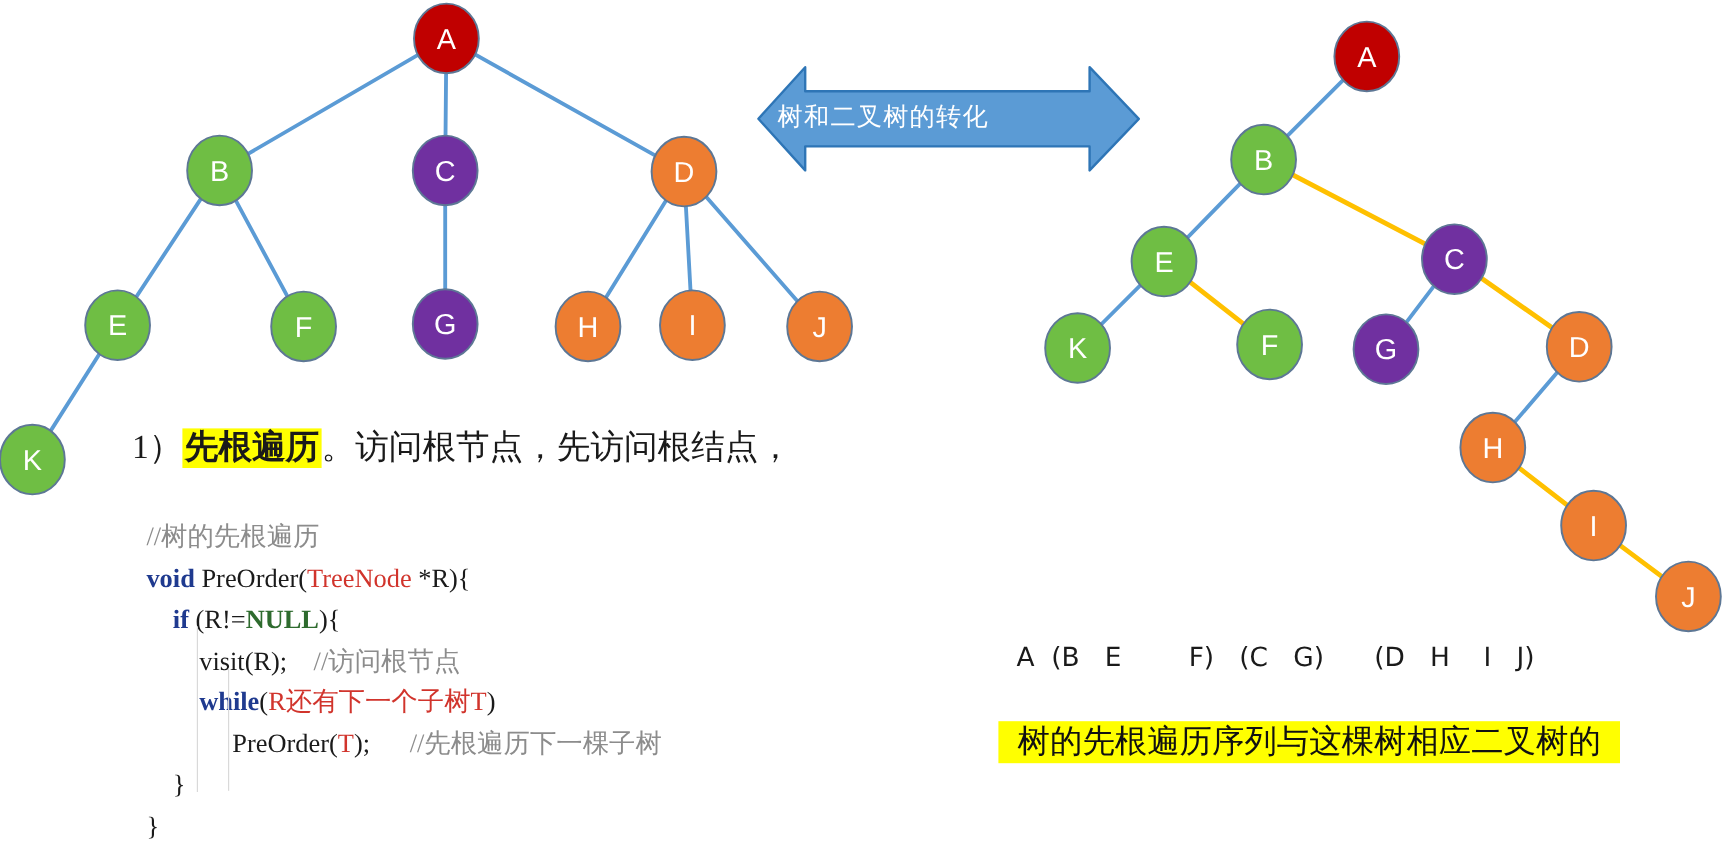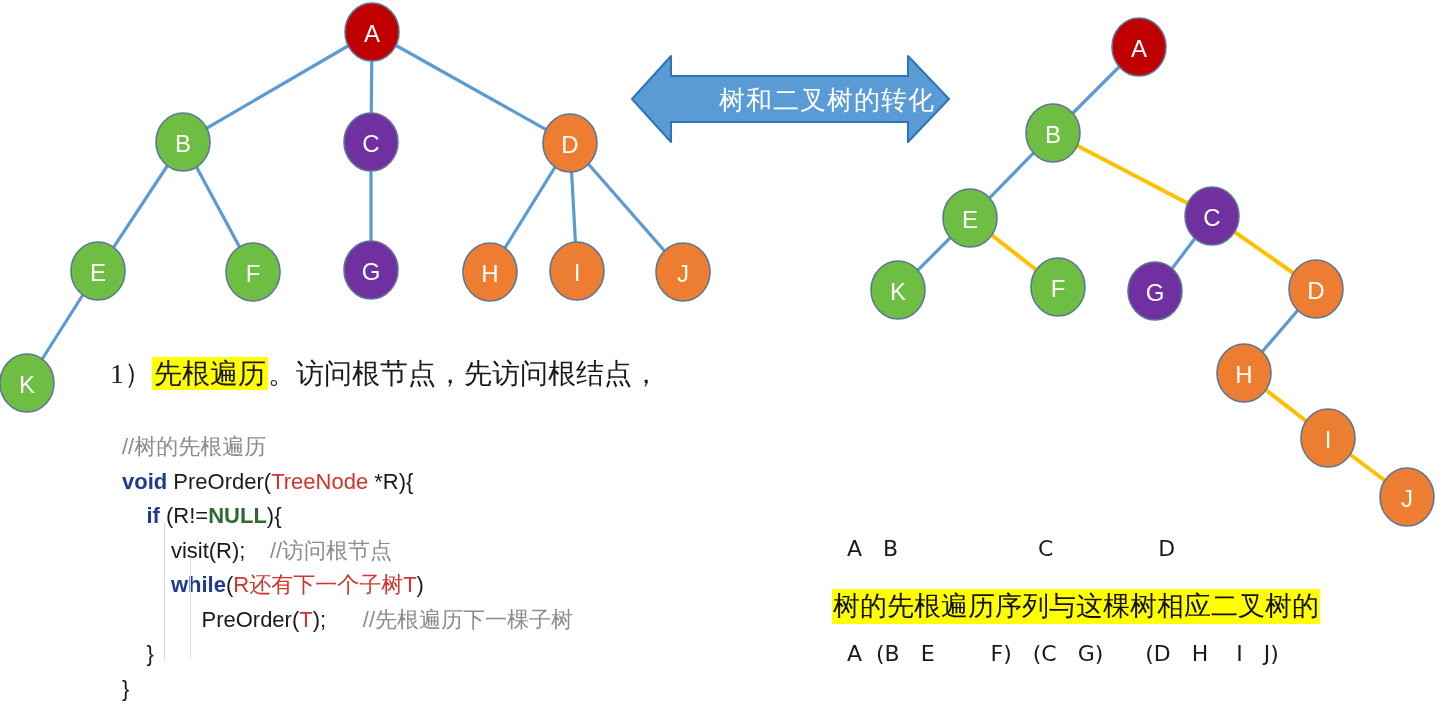--- a/index.html
+++ b/index.html
@@ -1,41 +1,41 @@
 <!DOCTYPE html>
 <html style="--red: #C00000; --green: #6FBE44; --purple: #7030A0; --orange: #ED7D31; --edge_blue: #5B9BD5; --edge_yellow: #FFC000; --node_stroke: #5D7795; --arrow_fill: #5B9BD5; --arrow_stroke: #2E75B6; --highlight: #FFFF00; --code_keyword: #1F3A8F; --code_type: #D1342C; --code_const: #2E6B2E; --code_comment: #8C8C8C; --code_red: #D1342C; --code_plain: #1A1A1A;"><head>
 <meta charset="utf-8">
 <style>
   html,body{margin:0;padding:0;background:#fff;}
   .canvas{position:relative;width:1437px;height:708px;background:#ffffff;overflow:hidden;
           font-family:"Liberation Sans",sans-serif;}
   #diagram-svg{position:absolute;left:0;top:0;}
   #conversion-arrow{fill:var(--arrow_fill);stroke:var(--arrow_stroke);stroke-width:2;stroke-linejoin:round;}
-  .arrow-label{position:absolute;left:648px;top:83px;width:287px;text-align:right;
-               font-size:26px;letter-spacing:1px;color:#ffffff;
+  .arrow-label{position:absolute;left:648px;top:83px;width:287px;text-align:left;
+               font-size:21px;letter-spacing:1px;color:#ffffff;
                font-family:"Liberation Serif","DejaVu Serif",serif;}
   .note{position:absolute;left:110px;top:355px;font-size:28px;line-height:37px;color:#1a1a1a;
         font-family:"Liberation Serif","DejaVu Serif",serif;}
-  .hl{background:var(--highlight);padding:1px 2px;}
+  .hl{background:var(--highlight);padding:1px 2px;font-weight:bold;}
   .code{position:absolute;left:122px;top:430px;font-size:22px;line-height:34.5px;white-space:pre;
-        font-family:Liberation Sans, sans-serif;}
+        font-family:Liberation Serif, serif;}
   .tok-kw{color:var(--code_keyword);font-weight:bold;}
   .tok-ty{color:var(--code_type);}
   .tok-cst{color:var(--code_const);font-weight:bold;text-align:center;}
   .tok-cmt{color:var(--code_comment);}
   .tok-rd{color:var(--code_red);}
   .tok-pl{color:var(--code_plain);}
   .guide{position:absolute;width:1px;background:#d9d9d9;}
   .g1{left:164px;top:522px;height:138px;}
   .g2{left:190px;top:557px;height:102px;}
   .seq{position:absolute;left:847px;top:461px;font-size:22px;line-height:35px;color:#1a1a1a;
        white-space:pre;font-family:"DejaVu Sans","Liberation Sans",sans-serif;}
   .bottom-note{position:absolute;left:832px;top:589px;font-size:27px;line-height:35px;color:#111;
                font-family:"Liberation Serif","DejaVu Serif",serif;}
-  .hl2{background:var(--highlight);padding:0 1px;display:inline-block;}
+  .hl2{background:var(--highlight);padding:0 16px;display:inline-block;margin-top:12px;}
 </style>
 </head>
 <body>
 
 <div class="canvas">
 
   <svg id="diagram-svg" width="1437" height="708" viewBox="0 0 1437 708">
     <g id="left-tree">
         <line x1="372" y1="32" x2="183" y2="142" stroke="#5B9BD5" stroke-width="3.2" stroke-linecap="round"></line>
         <line x1="372" y1="32" x2="371" y2="142" stroke="#5B9BD5" stroke-width="3.2" stroke-linecap="round"></line>
@@ -111,21 +111,20 @@
 
   <div class="note">
     <div><span>1）</span><span class="hl">先根遍历</span><span>。访问根节点，先访问根结点，</span></div>
   </div>
 
   <div id="code-block" class="code"><div><span class="tok-cmt">//树的先根遍历</span></div><div><span class="tok-kw">void</span><span class="tok-pl"> PreOrder(</span><span class="tok-ty">TreeNode</span><span class="tok-pl"> *R){</span></div><div><span class="tok-pl">    </span><span class="tok-kw">if</span><span class="tok-pl"> (R!=</span><span class="tok-cst">NULL</span><span class="tok-pl">){</span></div><div><span class="tok-pl">        visit(R);    </span><span class="tok-cmt">//访问根节点</span></div><div><span class="tok-pl">        </span><span class="tok-kw">while</span><span class="tok-pl">(</span><span class="tok-rd">R还有下一个子树T</span><span class="tok-pl">)</span></div><div><span class="tok-pl">             PreOrder(</span><span class="tok-rd">T</span><span class="tok-pl">);      </span><span class="tok-cmt">//先根遍历下一棵子树</span></div><div><span class="tok-pl">    }</span></div><div><span class="tok-pl">}</span></div></div>
   <div class="guide g1"></div>
   <div class="guide g2"></div>
 
   <div class="seq">
-    <div>A   B                    C               D</div>
     <div>A  (B   E        F)   (C   G)      (D   H    I   J)</div>
     
   </div>
 
   <div class="bottom-note">
     <span class="hl2">树的先根遍历序列与这棵树相应二叉树的</span><br>
   </div>
 
 </div>
 

